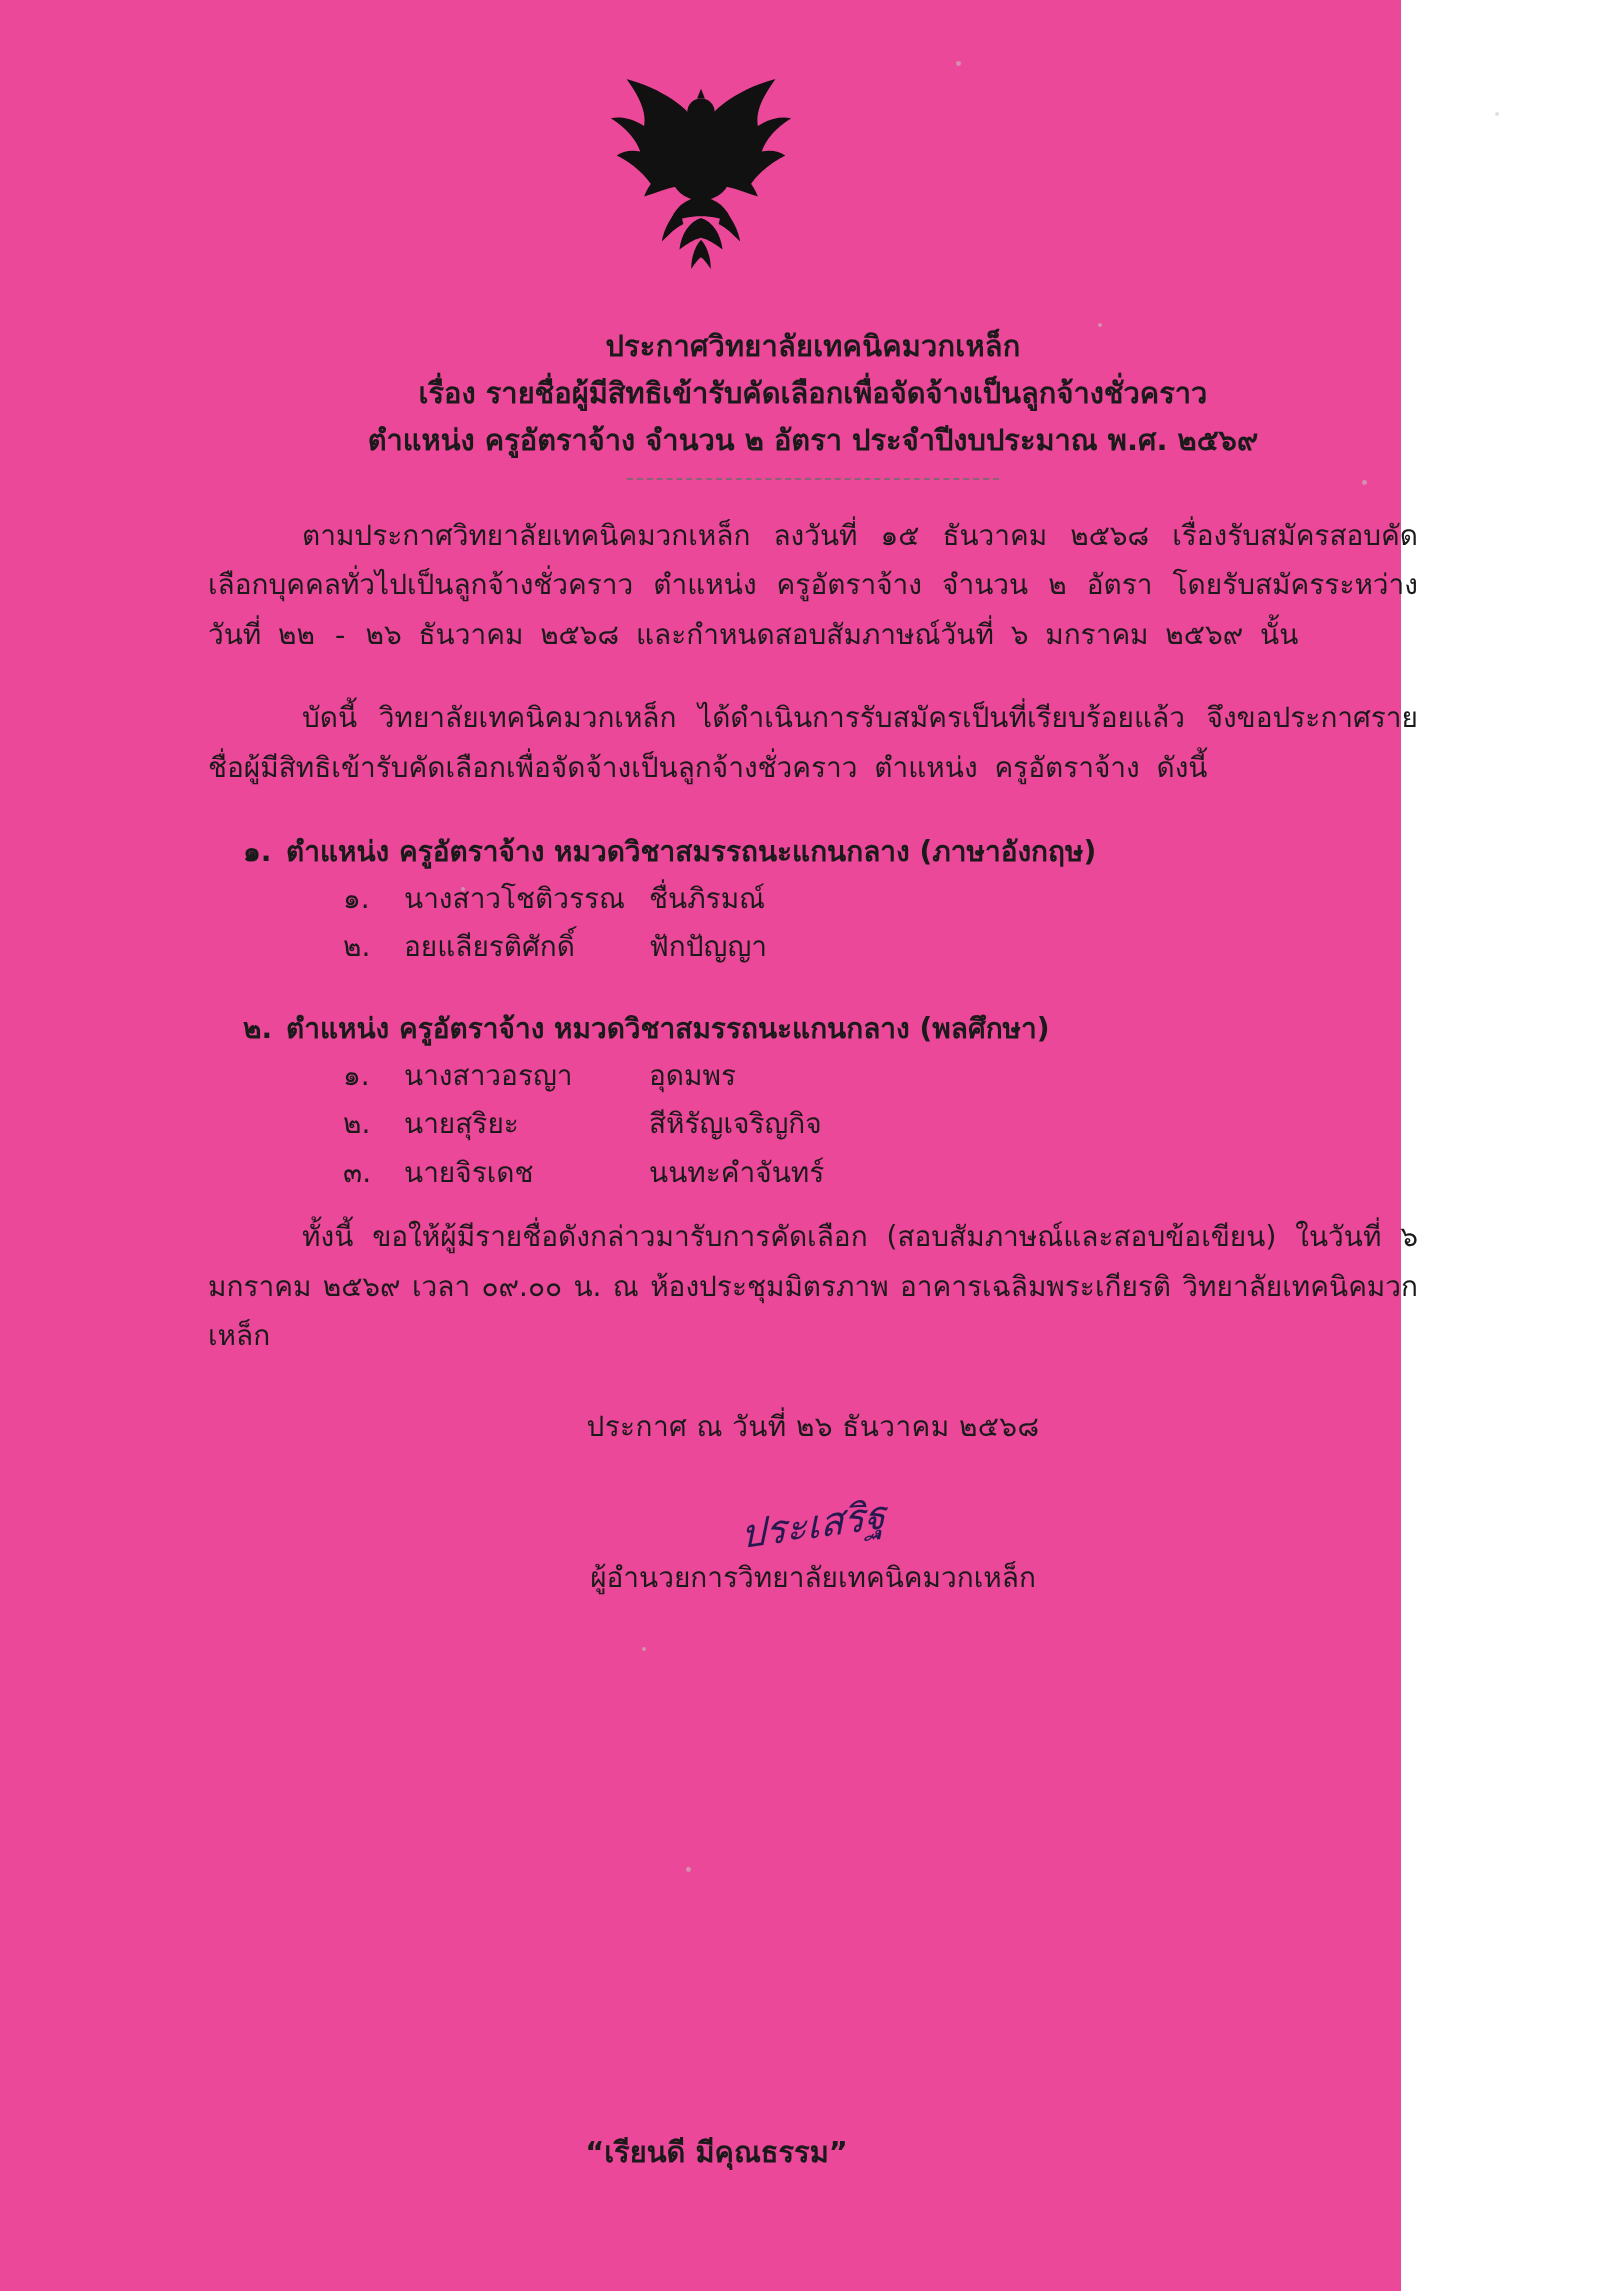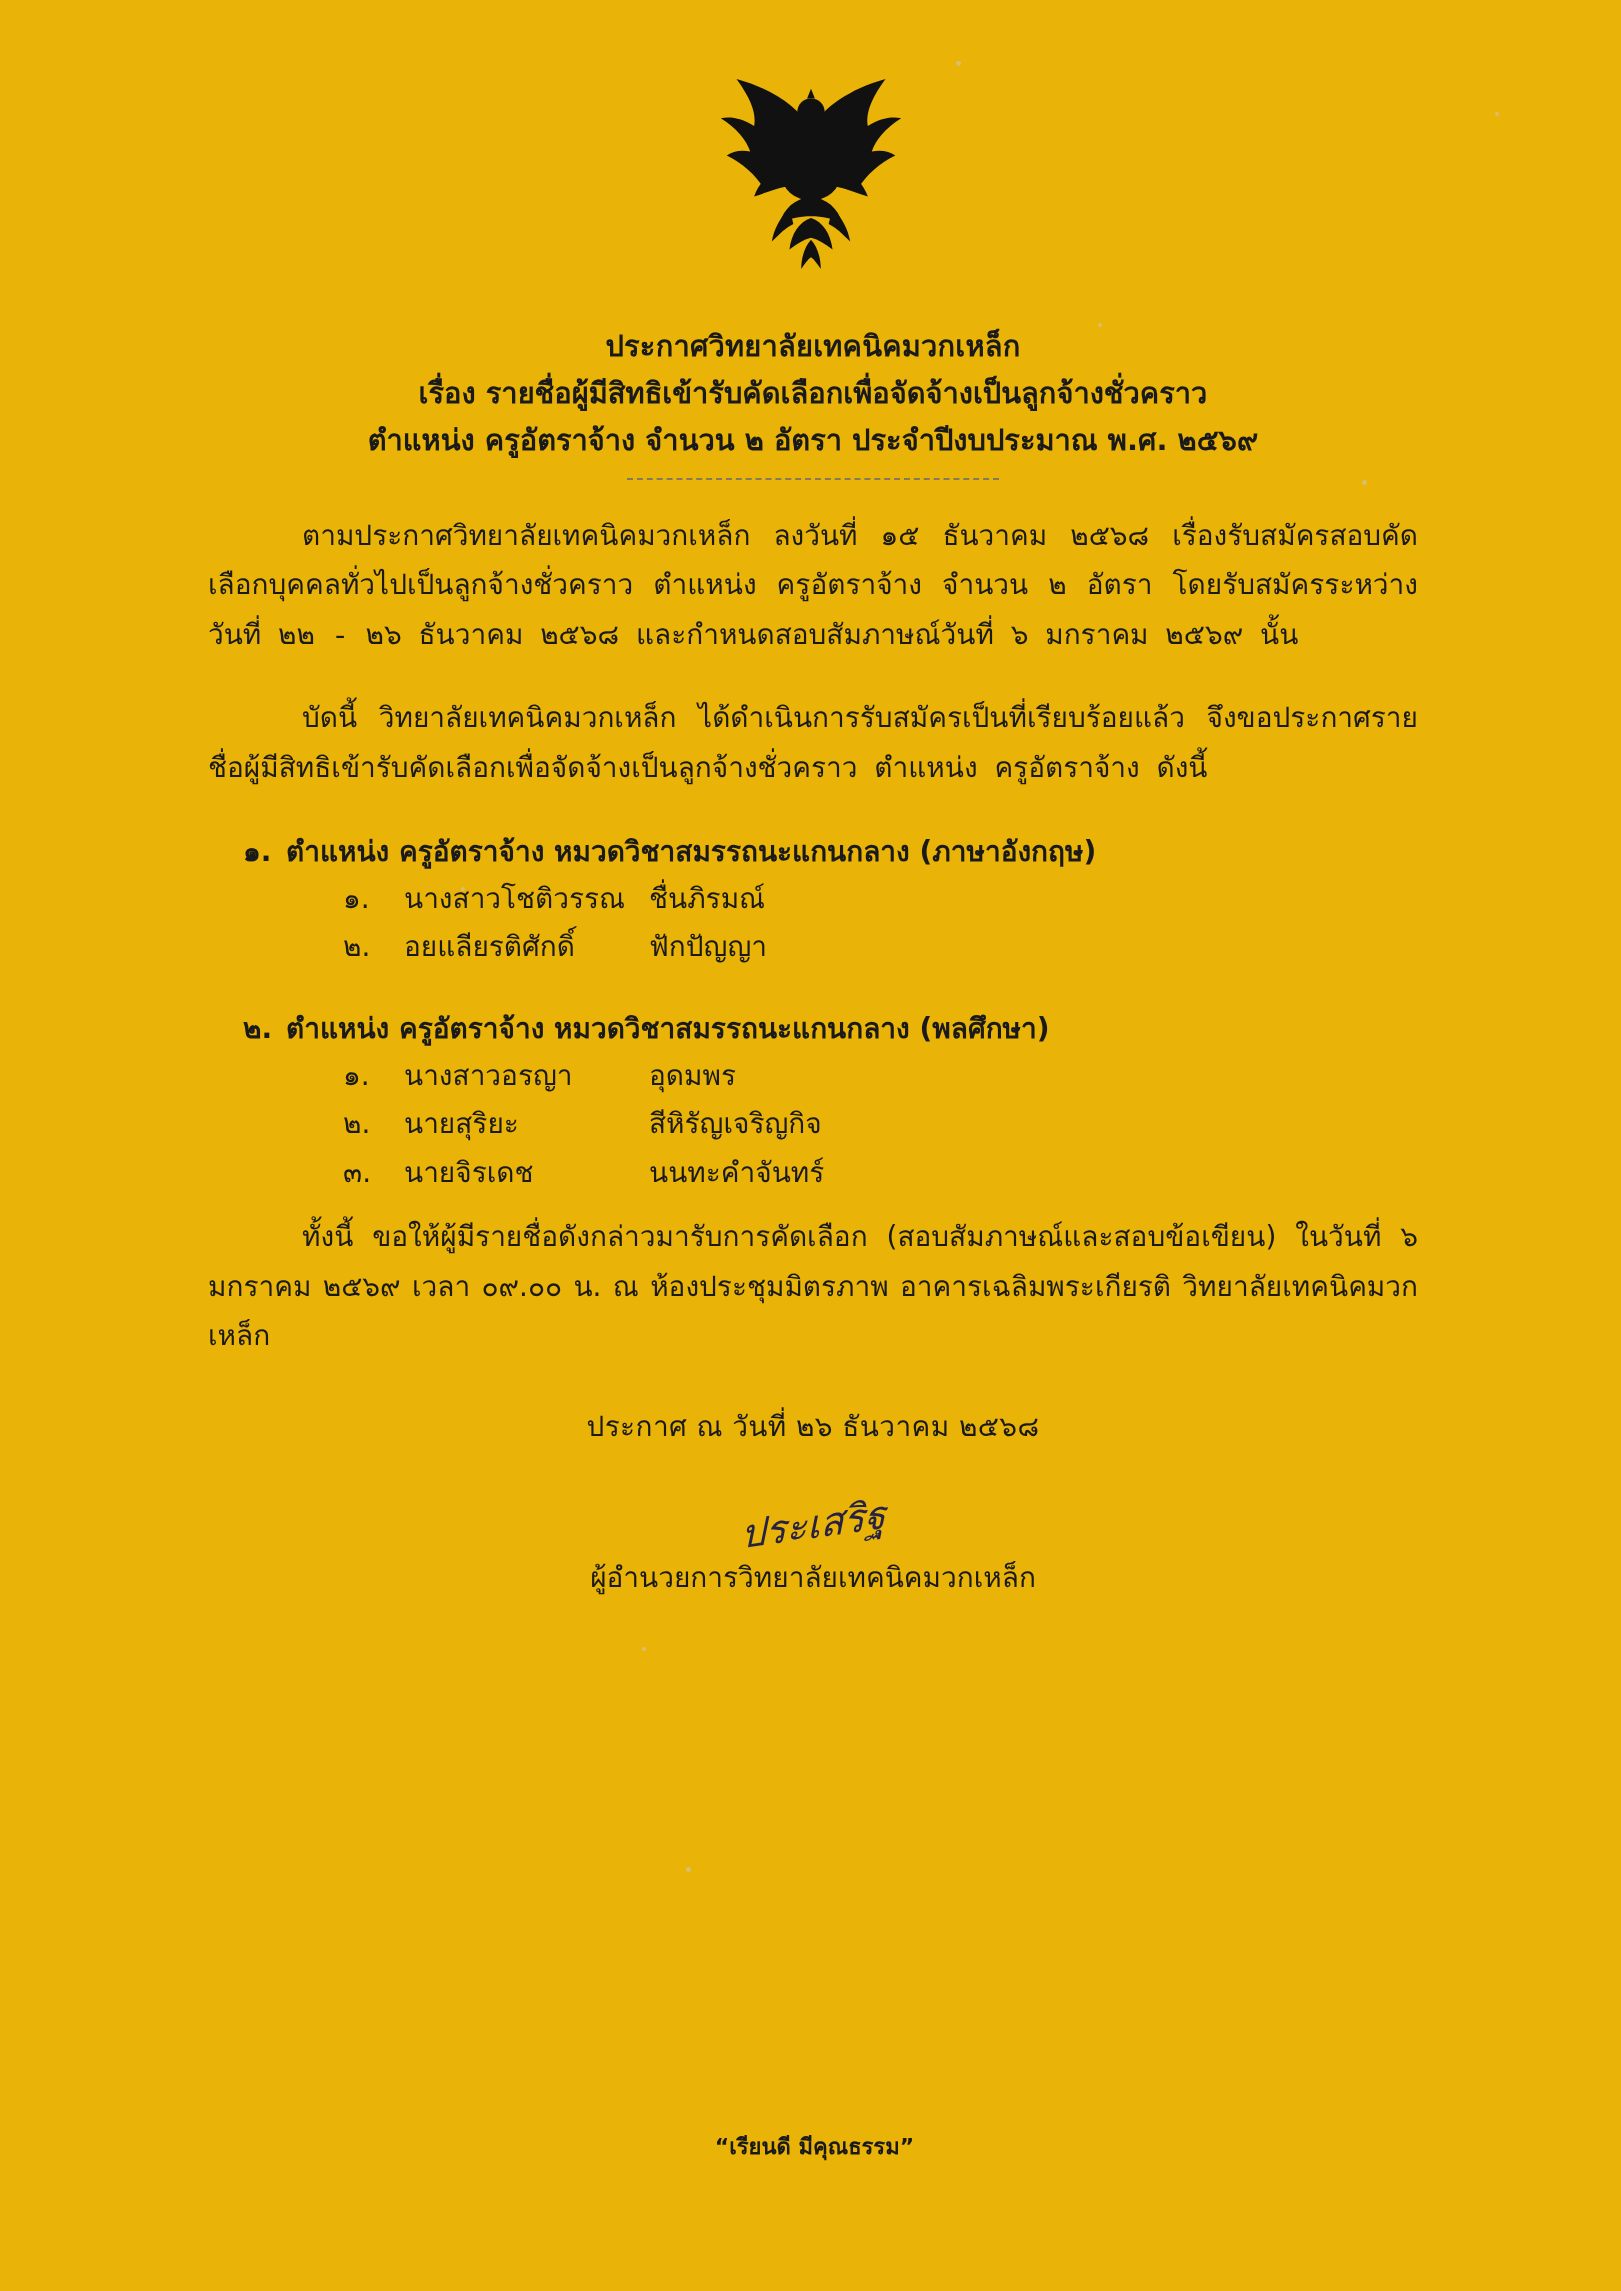--- a/index.html
+++ b/index.html
@@ -10,23 +10,23 @@
   body {
     width: 1621px;
     height: 2292px;
     font-family: "DejaVu Sans", "Liberation Sans", sans-serif;
     color: #1a1a1a;
     position: relative;
     overflow: hidden;
   }
   .page {
     position: relative;
-    width: 1621px;
+    width: 1401px;
     height: 2292px;
-    background: #eab308;
+    background: #ec4899;
     box-sizing: border-box;
     padding: 0;
   }
   
   .speckle {
     position: absolute;
     background: #c9c9c4;
     border-radius: 50%;
     opacity: 0.55;
     pointer-events: none;
@@ -137,25 +137,25 @@
     line-height: 1.7;
   }
   .sign-pos {
     font-size: 28px;
     text-align: center;
     line-height: 1.7;
   }
 
   .motto {
     position: absolute;
-    left: 4px;
+    left: 16px;
     width: 100%;
     top: 2129px;
     text-align: center;
-    font-size: 22px;
+    font-size: 29px;
     font-weight: bold;
   }
 </style>
 </head>
 <body>
 
 <div class="page">
 
   <div class="speckle" style="left:956px;top:61px;width:4.9px;height:4.9px;"></div>
   <div class="speckle" style="left:1098px;top:323px;width:3.9px;height:3.9px;"></div>

